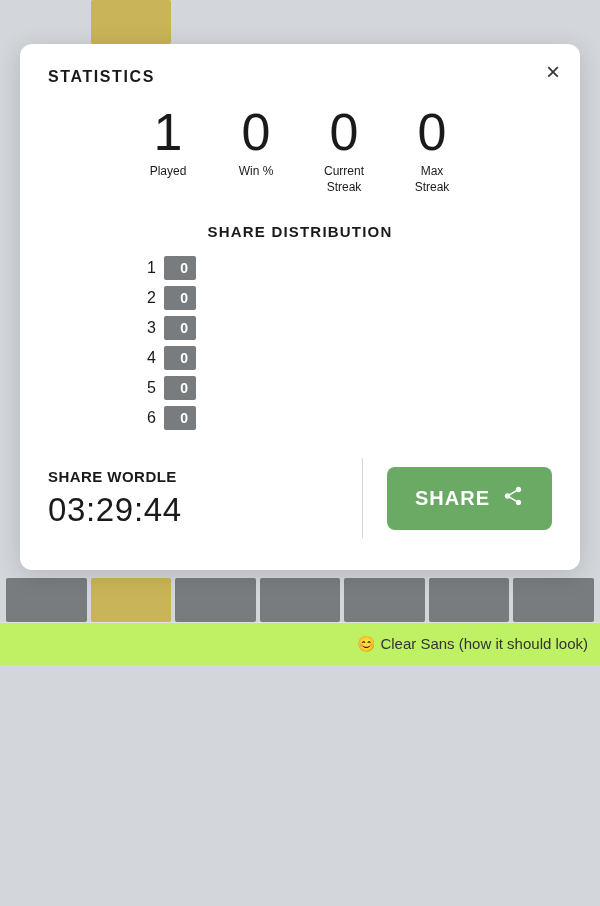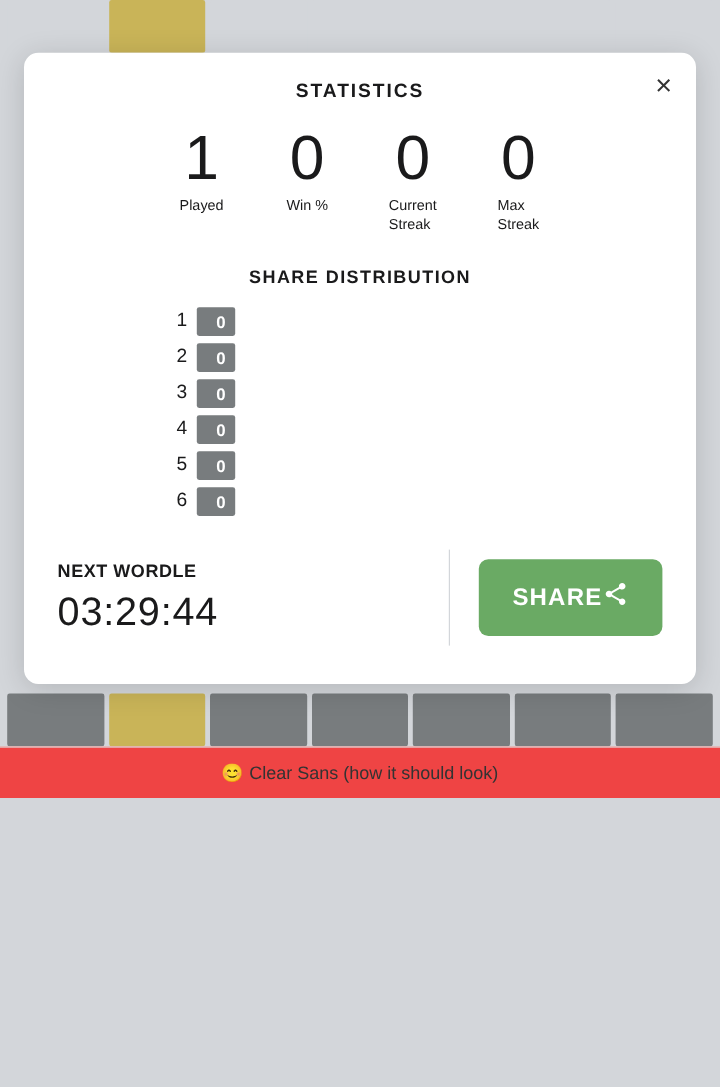--- a/index.html
+++ b/index.html
@@ -52,21 +52,21 @@
       right: 20px;
       background: none;
       border: none;
       font-size: 24px;
       cursor: pointer;
       color: #333;
       line-height: 1;
     }
 
     .modal-title {
-      text-align: center;
+      text-align: left;
       font-size: 16px;
       font-weight: 700;
       letter-spacing: 0.1em;
       margin-bottom: 20px;
       color: #1a1a1b;
     }
 
     
     .stats-row {
       display: flex;
@@ -85,20 +85,21 @@
     .stat-number {
       font-size: 52px;
       font-weight: 400;
       color: #1a1a1b;
       line-height: 1;
     }
 
     .stat-label {
       font-size: 12px;
       color: #1a1a1b;
+      text-align: center;
       margin-top: 6px;
       line-height: 1.3;
     }
 
     
     .section-title {
       text-align: center;
       font-size: 15px;
       font-weight: 700;
       letter-spacing: 0.08em;
@@ -188,30 +189,31 @@
       color: #fff;
       border: none;
       border-radius: 8px;
       padding: 18px 28px;
       font-size: 20px;
       font-weight: 700;
       letter-spacing: 0.05em;
       cursor: pointer;
       display: flex;
       align-items: center;
+      gap: 12px;
     }
 
     
     .footer {
       width: 100%;
-      text-align: center;
+      text-align: right;
       padding: 12px;
       font-size: 15px;
       color: #333;
-      background: #ef4444;
+      background: #bef264;
       border-top: 1px solid #e0e0e0;
     }
   </style>
 </head>
 <body>
 
 <div class="page-wrapper">
 
   <div class="tile-row">
     <div class="tile" style="background:#d3d6da;"></div>
@@ -284,21 +286,21 @@
       <div class="dist-row">
         <span class="dist-label">6</span>
         <div class="dist-bar-wrap">
           <div class="dist-bar">0</div>
         </div>
       </div>
     </div>
 
     <div class="bottom-section">
       <div class="next-wordle-block">
-        <span class="next-wordle-label">NEXT WORDLE</span>
+        <span class="next-wordle-label">SHARE WORDLE</span>
         <span class="countdown">03:29:44</span>
       </div>
       <div class="divider"></div>
       <button class="share-btn">
         <span>SHARE</span>
         <span>
           <svg width="22" height="22" viewBox="0 0 24 24" fill="white" xmlns="http://www.w3.org/2000/svg">
             <path d="M18 16.08c-.76 0-1.44.3-1.96.77L8.91 12.7c.05-.23.09-.46.09-.7s-.04-.47-.09-.7l7.05-4.11c.54.5 1.25.81 2.04.81 1.66 0 3-1.34 3-3s-1.34-3-3-3-3 1.34-3 3c0 .24.04.47.09.7L8.04 9.81C7.5 9.31 6.79 9 6 9c-1.66 0-3 1.34-3 3s1.34 3 3 3c.79 0 1.5-.31 2.04-.81l7.12 4.16c-.05.21-.08.43-.08.65 0 1.61 1.31 2.92 2.92 2.92s2.92-1.31 2.92-2.92-1.31-2.92-2.92-2.92z"></path>
           </svg>
         </span>

